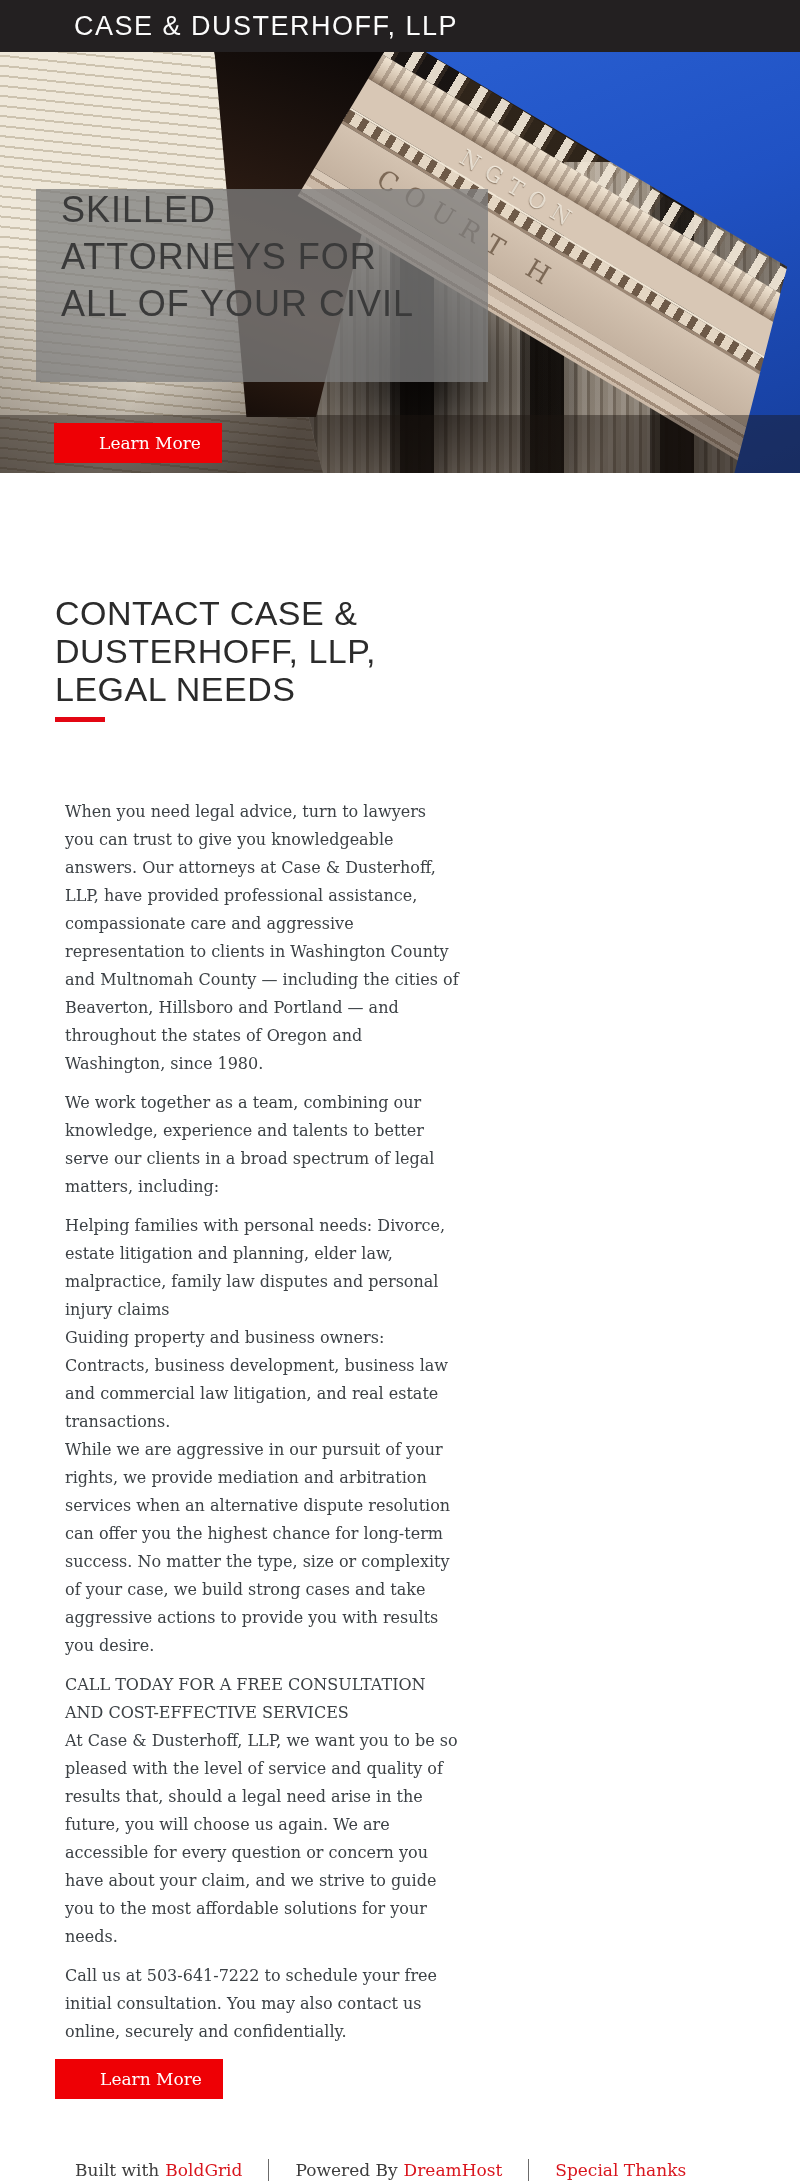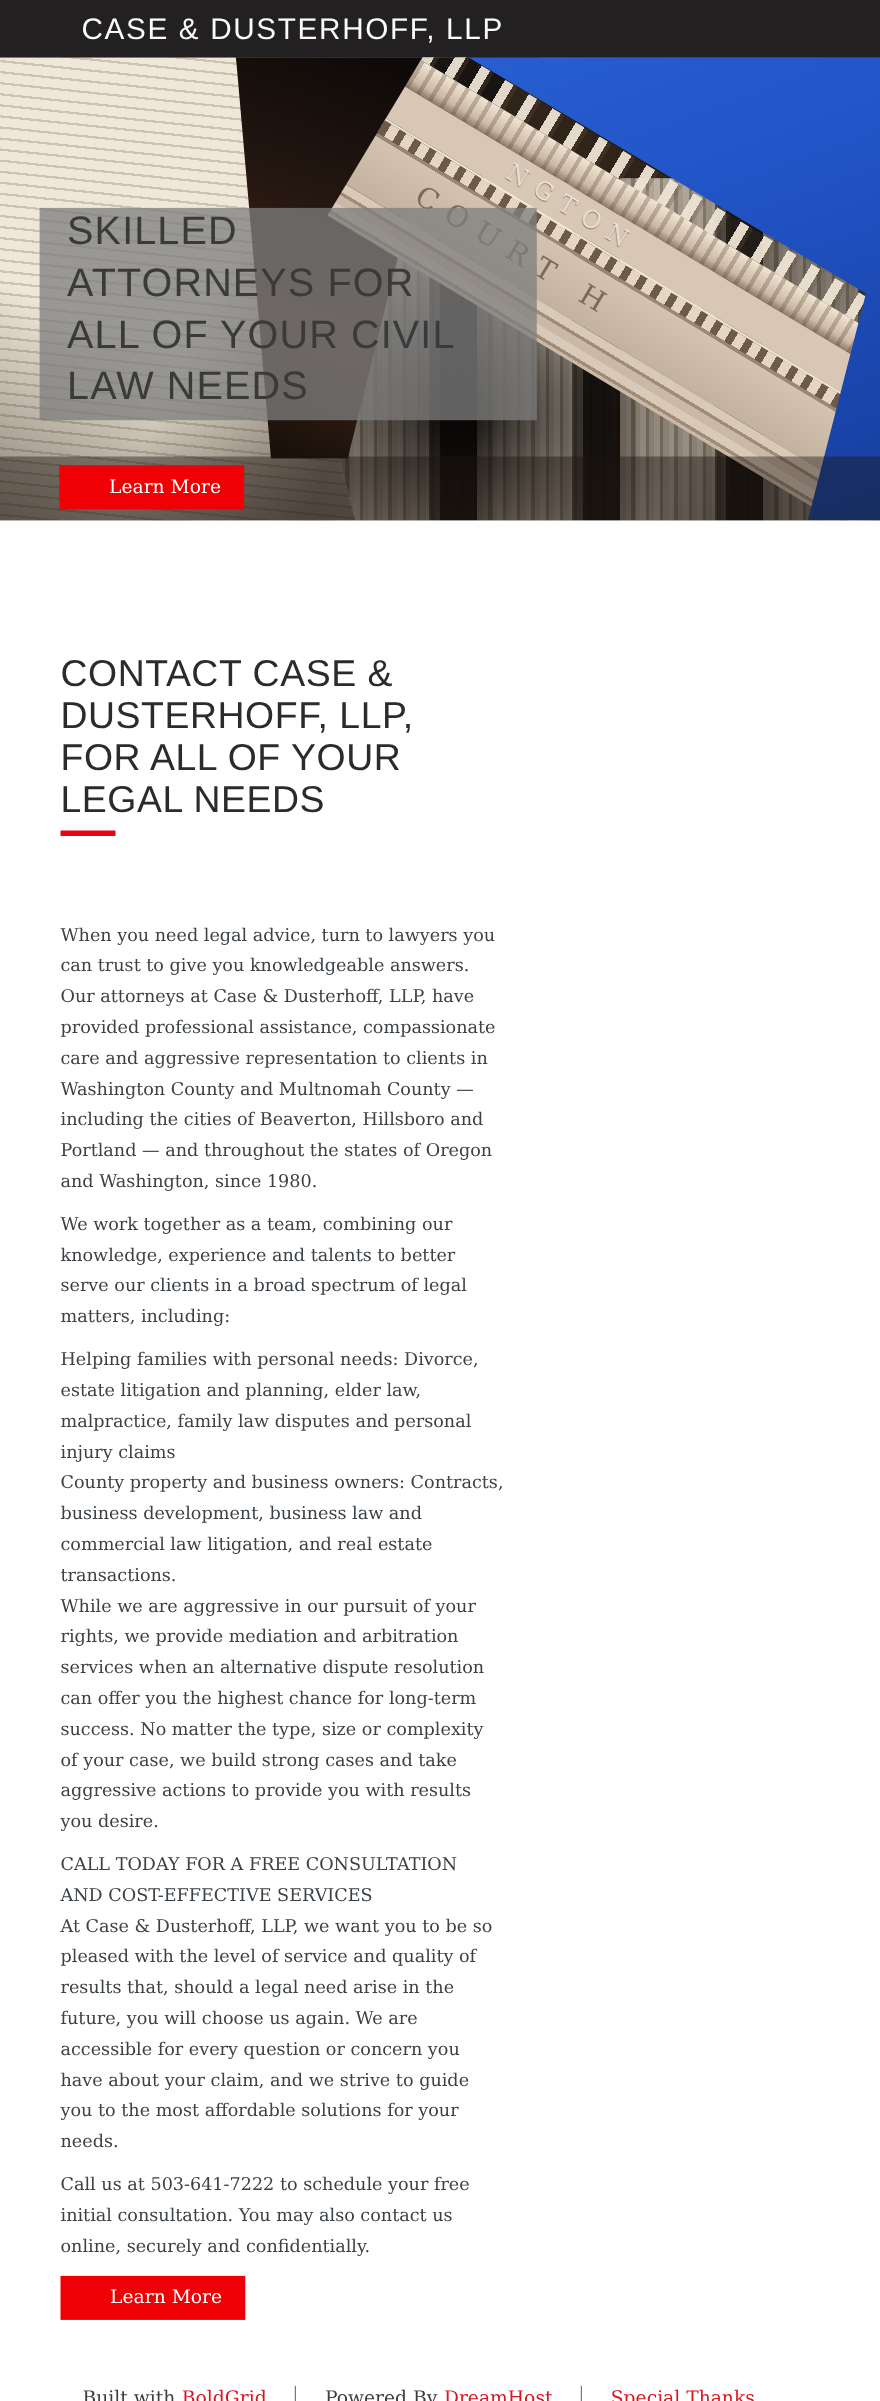--- a/index.html
+++ b/index.html
@@ -72,21 +72,21 @@
   .hero-btn { position:absolute; left:54px; top:371px; }
 
   
   .content { padding:84px 0 0 55px; }
   .content-heading { font-family:"Liberation Sans", sans-serif; font-size:34px; line-height:38px;
     font-weight:500; letter-spacing:0.5px; color:#2b2b2b;margin-top:37px; }
   .content-heading span { display:block; }
   .heading-divider { width:50px; height:5px; background:#e30613; margin-top:9px; }
 
   .body-copy { margin-top:76px; width:404px; font-size:16px; line-height:28px; color:#3c4145; }
-  .body-copy p { margin:0 0 11px 0; }
+  .body-copy p { margin:0 0 11px 10px; }
   .body-copy .seg { display:block; }
   .content-btn { margin-top:13px; }
 
   
   .site-footer { display:flex; align-items:center; gap:26px;
     padding:60px 0 18px 75px; font-size:17px; color:#3d3d3d; }
   .footer-group { display:flex; gap:6px; }
   .red-link { color:#d9151d; text-decoration:none; cursor:pointer; }
   .sep { width:1px; height:22px; background:#6b6b6b; }
 </style>
@@ -109,44 +109,42 @@
     <div class="entab-frieze">COURT H</div>
     <div class="entab-arch"></div>
   </div>
   <div class="sky"></div>
   <div class="hero-shade"></div>
   <div class="hero-overlay"></div>
   <h1 class="hero-heading">
     <span>SKILLED</span>
     <span>ATTORNEYS FOR</span>
     <span>ALL OF YOUR CIVIL</span>
-    <span>LAW NEEDS</span>
   </h1>
   <button class="btn hero-btn">Learn More</button>
 </section>
 
 <main class="content">
   <h2 class="content-heading">
     <span>CONTACT CASE &amp;</span>
     <span>DUSTERHOFF, LLP,</span>
-    <span>FOR ALL OF YOUR</span>
     <span>LEGAL NEEDS</span>
   </h2>
   <div class="heading-divider"></div>
 
   <div class="body-copy">
     <p>
       <span class="seg">When you need legal advice, turn to lawyers you can trust to give you knowledgeable answers. Our attorneys at Case &amp; Dusterhoff, LLP, have provided professional assistance, compassionate care and aggressive representation to clients in Washington County and Multnomah County — including the cities of Beaverton, Hillsboro and Portland — and throughout the states of Oregon and Washington, since 1980.</span>
     </p>
     <p>
       <span class="seg">We work together as a team, combining our knowledge, experience and talents to better serve our clients in a broad spectrum of legal matters, including:</span>
     </p>
     <p>
       <span class="seg">Helping families with personal needs: Divorce, estate litigation and planning, elder law, malpractice, family law disputes and personal injury claims</span>
-      <span class="seg">County property and business owners: Contracts, business development, business law and commercial law litigation, and real estate transactions.</span>
+      <span class="seg">Guiding property and business owners: Contracts, business development, business law and commercial law litigation, and real estate transactions.</span>
       <span class="seg">While we are aggressive in our pursuit of your rights, we provide mediation and arbitration services when an alternative dispute resolution can offer you the highest chance for long-term success. No matter the type, size or complexity of your case, we build strong cases and take aggressive actions to provide you with results you desire.</span>
     </p>
     <p>
       <span class="seg">CALL TODAY FOR A FREE CONSULTATION AND COST-EFFECTIVE SERVICES</span>
       <span class="seg">At Case &amp; Dusterhoff, LLP, we want you to be so pleased with the level of service and quality of results that, should a legal need arise in the future, you will choose us again. We are accessible for every question or concern you have about your claim, and we strive to guide you to the most affordable solutions for your needs.</span>
     </p>
     <p>
       <span class="seg">Call us at 503-641-7222 to schedule your free initial consultation. You may also contact us online, securely and confidentially.</span>
     </p>
     <button class="btn content-btn">Learn More</button>

